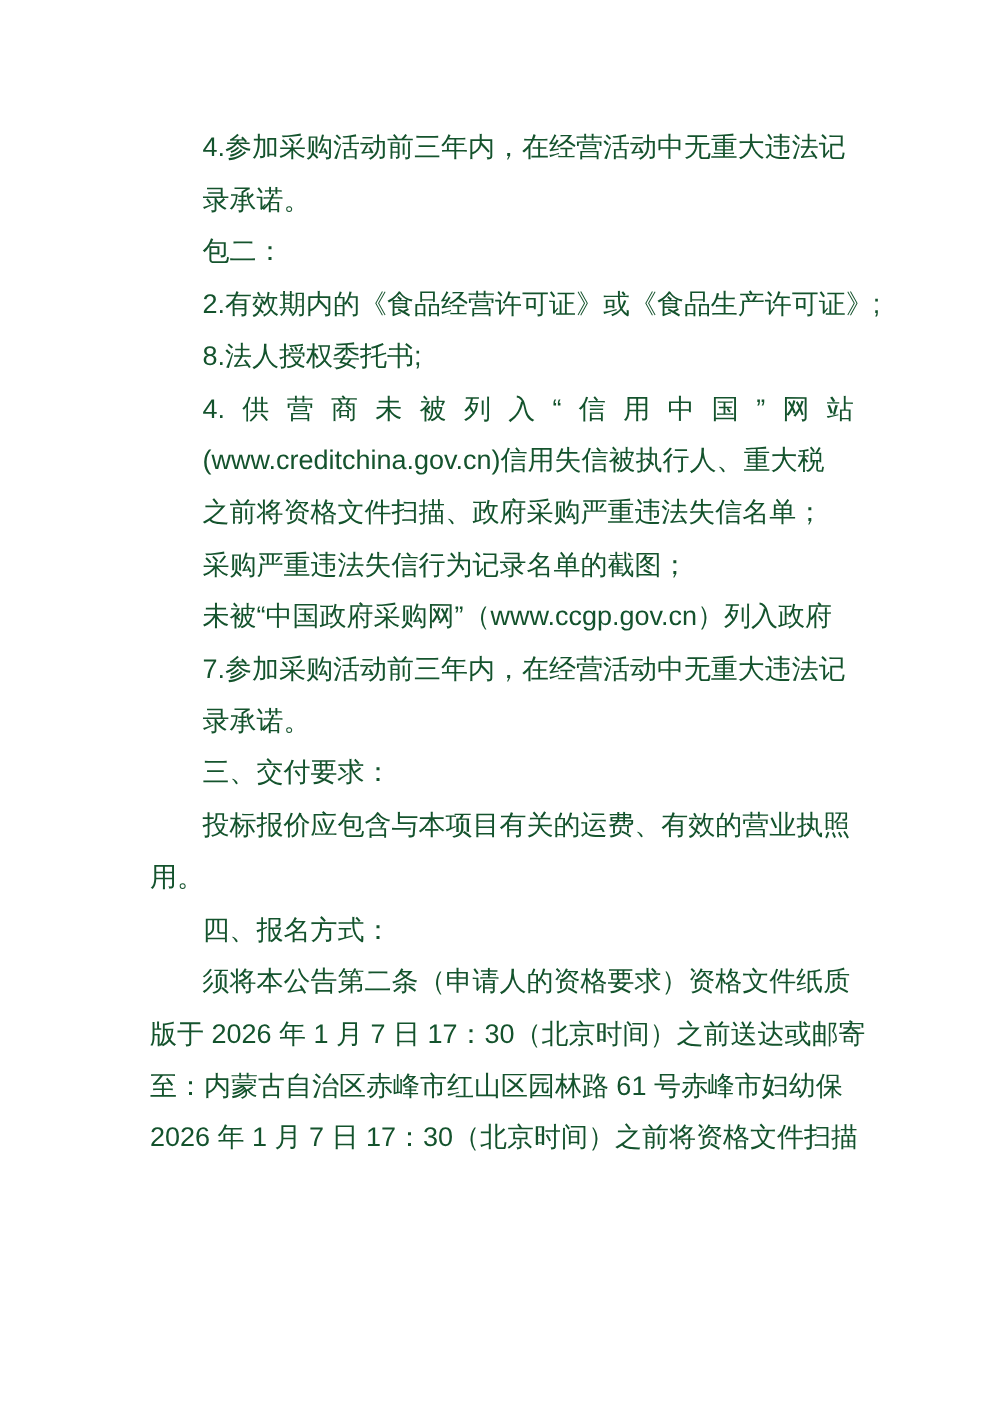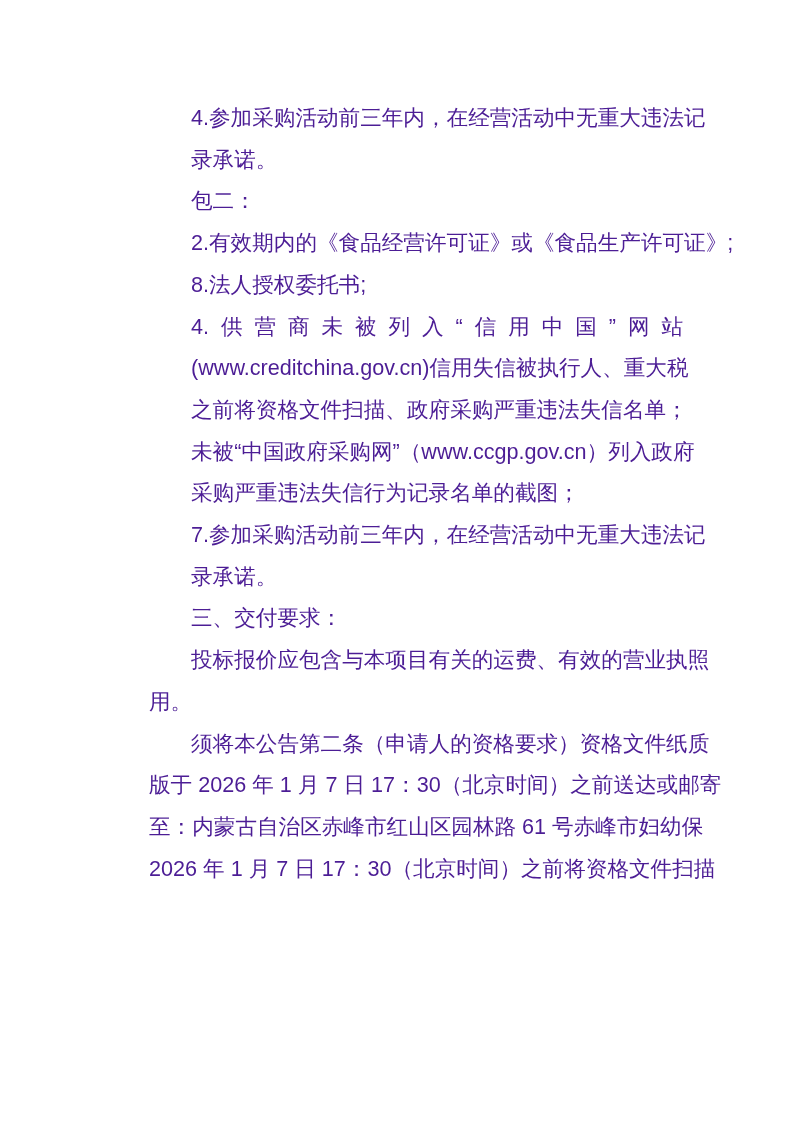--- a/index.html
+++ b/index.html
@@ -19,23 +19,22 @@
     position: absolute;
     left: 120px;
     top: 97px;
     width: 563px;
     color: #000000;
   }
   .line {
     font-size: 21.6px;
     line-height: 41.7px;
     white-space: pre;
-    color: #4c1d95;
+    color: #14532d;
     text-align: left;
-    margin-left: 29px;
   }
   .line.indent {
     padding-left: 42px;
   }
   .line.stretch {
     white-space: normal;
     text-align: justify;
     text-align-last: justify;
     text-justify: inter-character;
   }
@@ -46,25 +45,26 @@
 <div class="page">
   <div class="doc-text">
       <div class="line indent">4.参加采购活动前三年内，在经营活动中无重大违法记</div>
       <div class="line indent">录承诺。</div>
       <div class="line indent">包二：</div>
       <div class="line indent">2.有效期内的《食品经营许可证》或《食品生产许可证》;</div>
       <div class="line indent">8.法人授权委托书;</div>
       <div class="line indent stretch">4.供营商未被列入“信用中国”网站</div>
       <div class="line indent">(www.creditchina.gov.cn)信用失信被执行人、重大税</div>
       <div class="line indent">之前将资格文件扫描、政府采购严重违法失信名单；</div>
+      <div class="line indent">采购严重违法失信行为记录名单的截图；</div>
       <div class="line indent">未被“中国政府采购网”（www.ccgp.gov.cn）列入政府</div>
-      <div class="line indent">采购严重违法失信行为记录名单的截图；</div>
       <div class="line indent">7.参加采购活动前三年内，在经营活动中无重大违法记</div>
       <div class="line indent">录承诺。</div>
       <div class="line indent">三、交付要求：</div>
       <div class="line indent">投标报价应包含与本项目有关的运费、有效的营业执照</div>
       <div class="line">用。</div>
+      <div class="line indent">四、报名方式：</div>
       <div class="line indent">须将本公告第二条（申请人的资格要求）资格文件纸质</div>
       <div class="line">版于 2026 年 1 月 7 日 17：30（北京时间）之前送达或邮寄</div>
       <div class="line">至：内蒙古自治区赤峰市红山区园林路 61 号赤峰市妇幼保</div>
       <div class="line">2026 年 1 月 7 日 17：30（北京时间）之前将资格文件扫描</div>
     </div>
 </div>
 
 </body></html>

